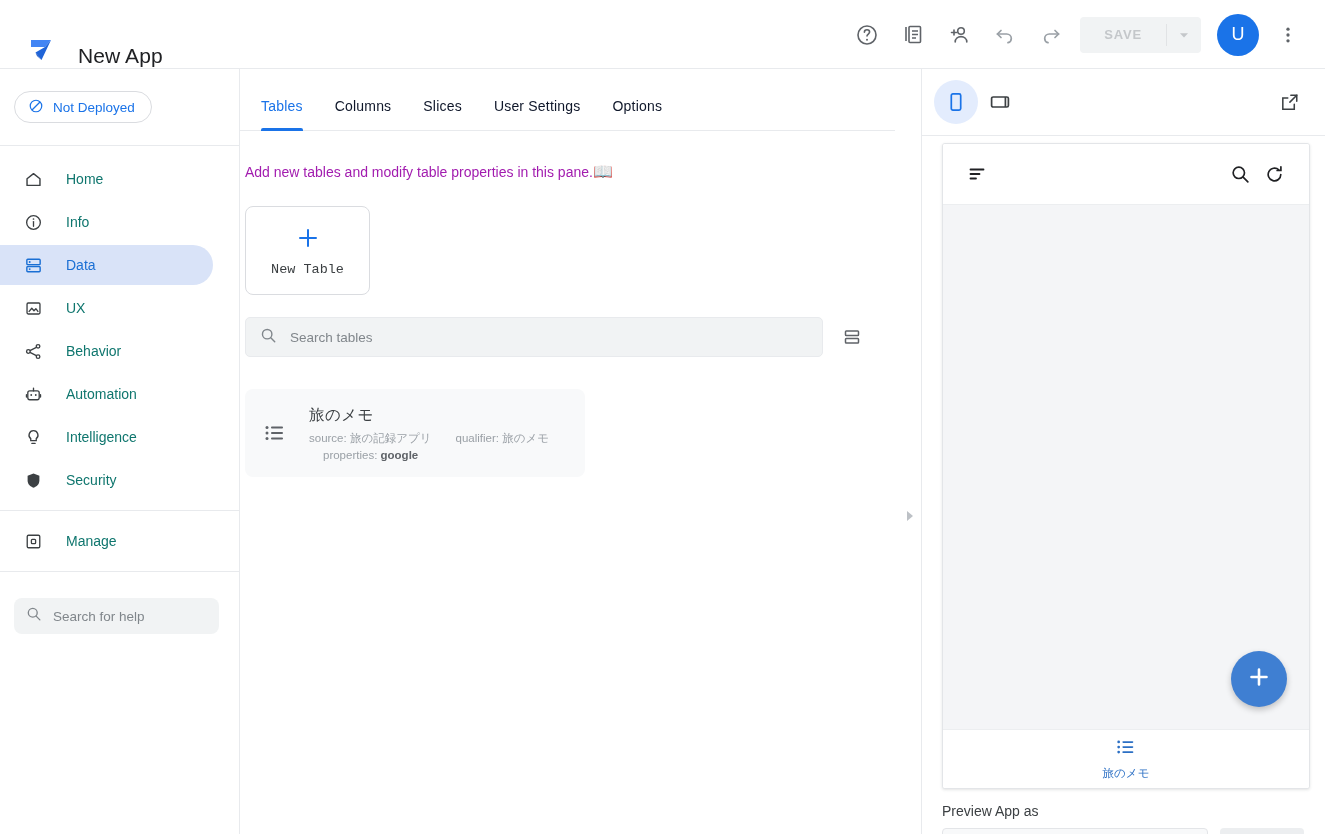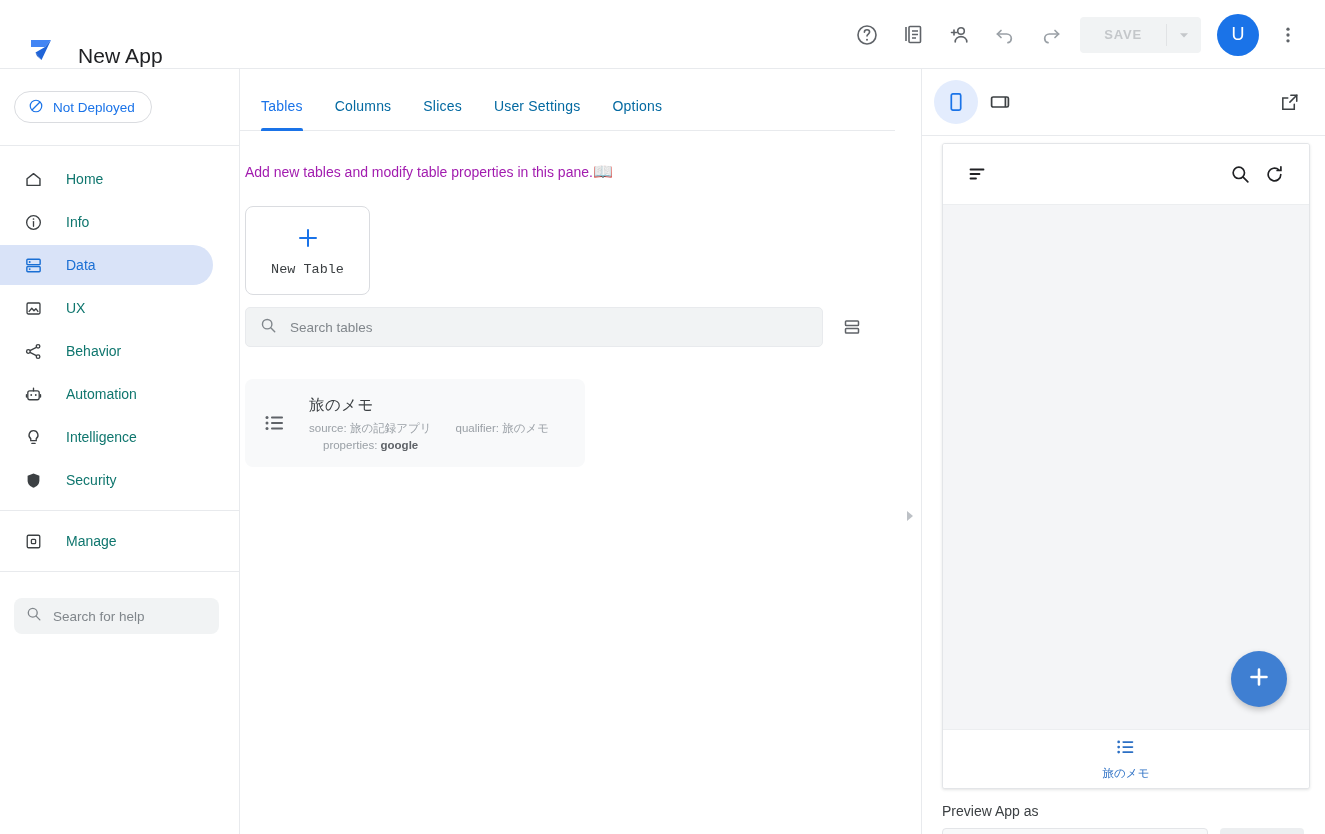--- a/index.html
+++ b/index.html
@@ -90,40 +90,40 @@
   .center {
     position: absolute; left: 240px; top: 69px; width: 680px; height: 765px;
     background: #fff;
   }
   .tabs {
     display: flex; align-items: flex-end; height: 62px; padding-left: 5px;
     border-bottom: 1px solid #e8eaed; margin-right: 25px;
   }
   .tab {
     position: relative; padding: 0 16px 16px 16px; font-size: 14px;
-    color: #0369a1; cursor: pointer; letter-spacing: .2px;
+    color: #0f172a; cursor: pointer; letter-spacing: .2px;
   }
   .tab.active { color: #1a73e8; }
   .tab.active::after {
     content: ""; position: absolute; left: 16px; right: 16px; bottom: -1px;
     height: 3px; background: #1a73e8; border-radius: 2px 2px 0 0;
   }
   .pane-desc {
     margin: 33px 0 0 5px; font-size: 14px; color: #a21caf;
     display: flex; align-items: center; gap: 0;
   }
   .book-emoji { font-size: 16px; line-height: 1; }
   .new-table-card {
     margin: 26px 0 0 5px; width: 125px; height: 89px; border: 1px solid #dadce0;
     border-radius: 8px; display: flex; flex-direction: column;
     align-items: center; justify-content: center; gap: 7px; cursor: pointer;
     background: #fff;
   }
   .nt-label { font-size: 13.5px; color: #3c4043; font-family: Liberation Mono, monospace; }
-  .search-row { display: flex; align-items: center; margin: 12px 0 0 5px; }
+  .search-row { display: flex; align-items: center; margin: 22px 0 0 5px; }
   .tbl-search {
     width: 578px; height: 40px; background: #f1f3f4; border: 1px solid #e8eaed;
     border-radius: 5px; display: flex; align-items: center; padding: 0 14px;
     gap: 13px; cursor: text;
   }
   .tbl-search input {
     border: 0; background: transparent; outline: none; font-size: 13.5px;
     color: #3c4043; font-family: inherit; width: 300px;
   }
   .tbl-search input::placeholder { color: #80868b; }

